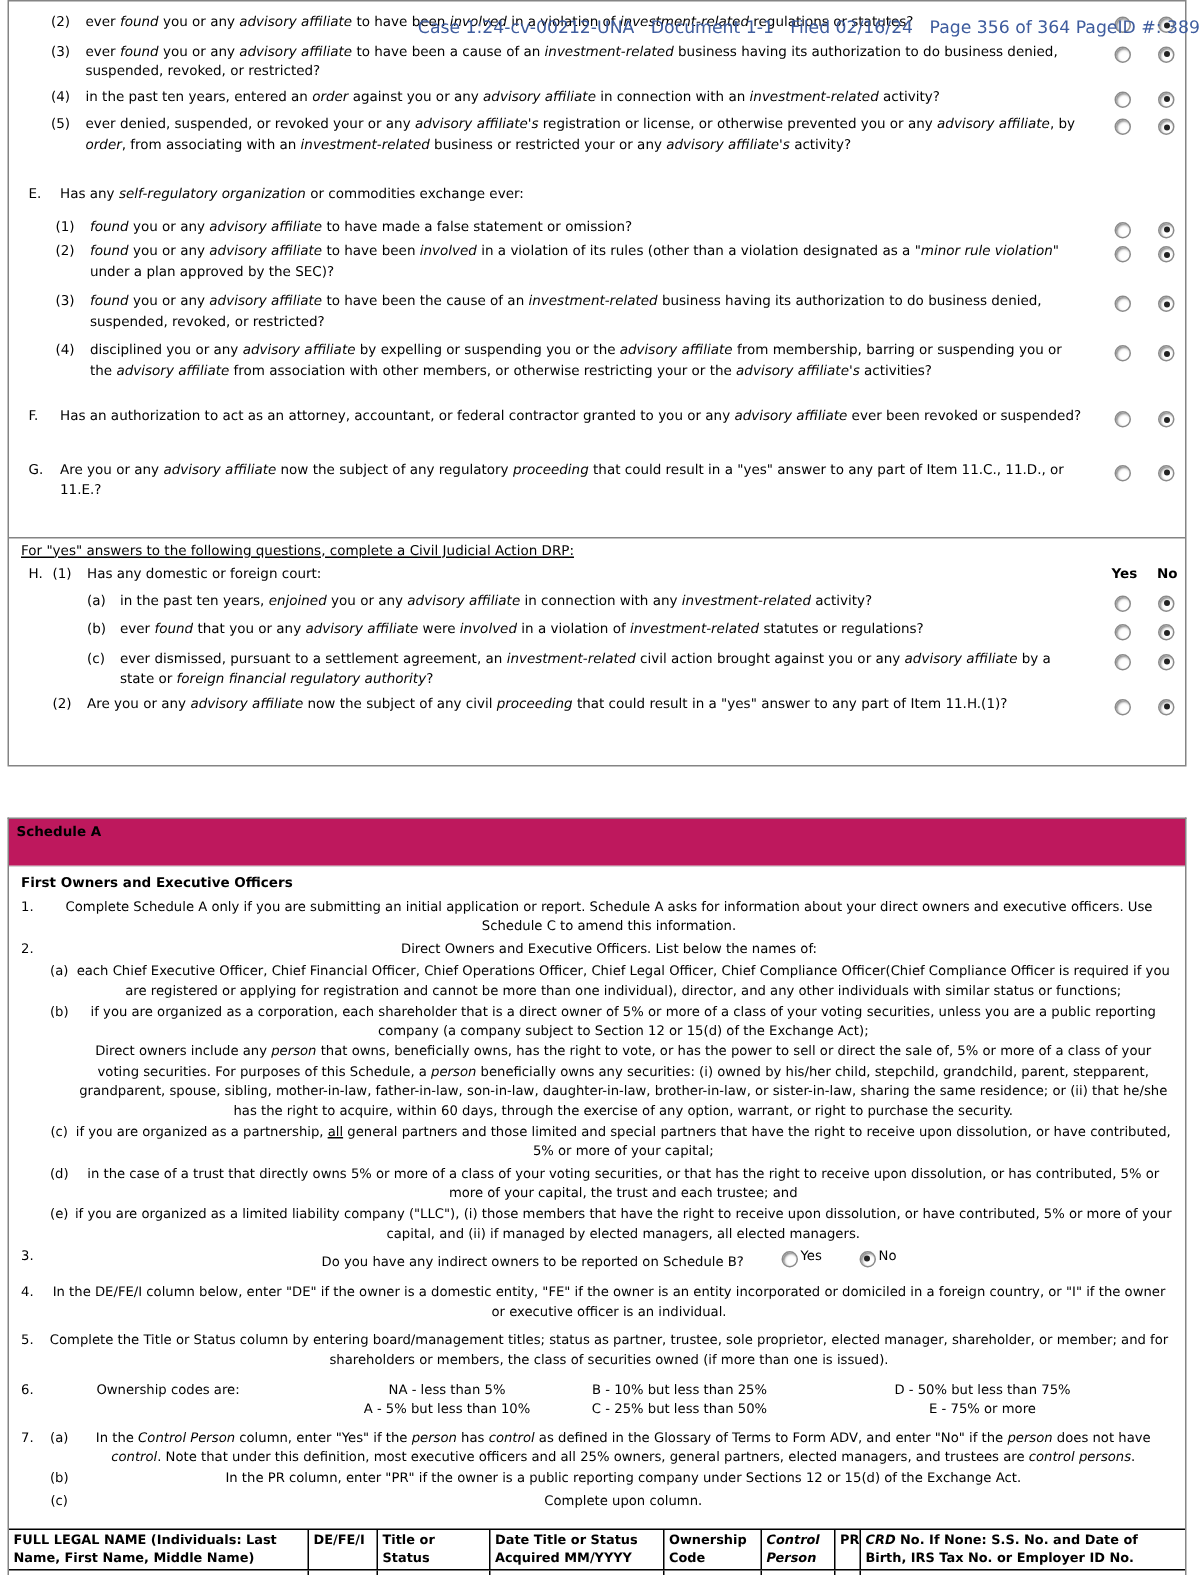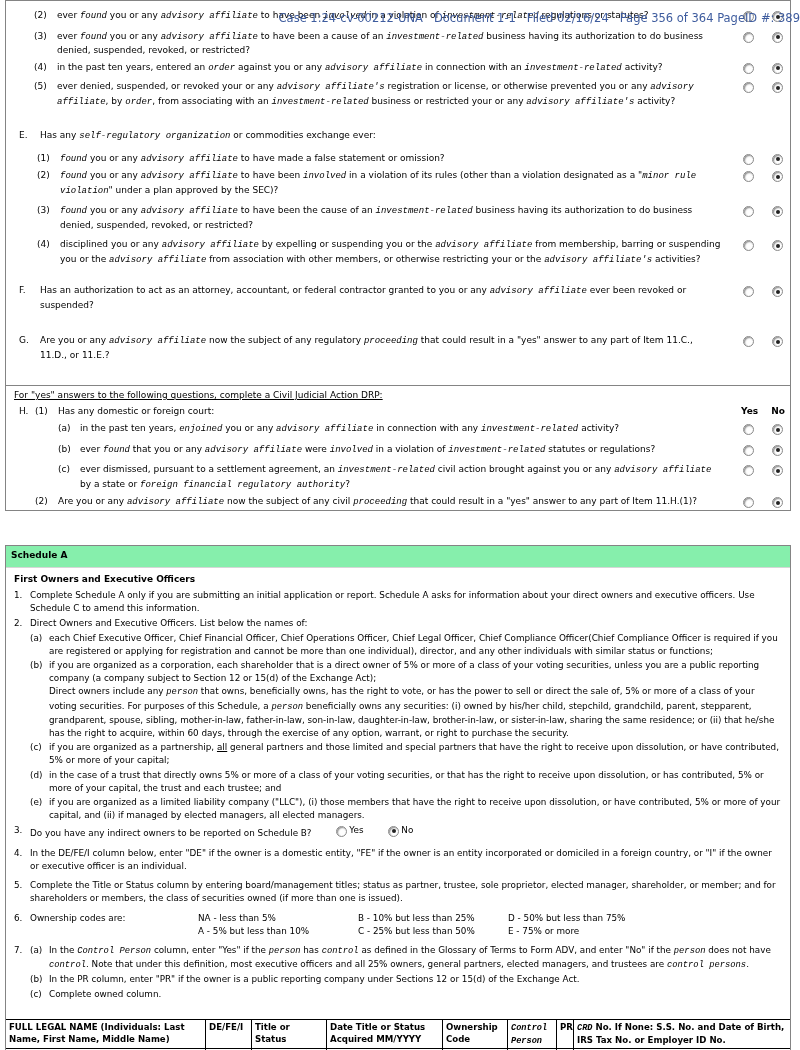--- a/index.html
+++ b/index.html
@@ -31,52 +31,52 @@
   .ind-ha{padding-left:52px;} .ind-ha .qnum{width:22px;}
   .ind-h2{padding-left:29px;} .ind-h2 .qnum{width:23px;}
   .mb3{margin-bottom:3px;} .mb4{margin-bottom:4px;} .mb5{margin-bottom:5px;}
   .mb6{margin-bottom:6px;} .mb8{margin-bottom:8px;} .mb17{margin-bottom:17px;}
   .mb20{margin-bottom:20px;} .mb22{margin-bottom:22px;}
   .hrline{border-top:1px solid #848484;margin-top:23px;}
   .foryes{padding:3px 8px 2px 8px;line-height:13.5px;}
   .foryes span{text-decoration:underline;}
   .box2{position:absolute;top:545px;left:5px;width:786px;height:505px;
         border:1px solid #848484;border-bottom:none;box-sizing:border-box;overflow:hidden;}
-  .sa-title{background:#86efac;border-bottom:1px solid #d6d6d6;font-weight:bold;
-            padding:4px 5px 7px 5px;line-height:10px;font-size:9px;}
+  .sa-title{background:#be185d;border-bottom:1px solid #d6d6d6;font-weight:bold;
+            padding:4px 5px 17px 5px;line-height:10px;font-size:9px;}
   .sa-head{font-weight:bold;padding:5px 8px 1px 8px;line-height:12px;}
   .sa-body{padding:1px 8px 0 8px;line-height:13.2px;font-size:8.8px;height:452px;overflow:hidden;}
   .li{display:flex;margin-top:2px;}
   .li-num{flex:none;width:16px;}
-  .li-body{flex:1;}
+  .li-body{flex:1;text-align:center;}
   .mt6{margin-top:6px;}
   .sub{display:flex;margin-top:1px;}
   .sub-num{flex:none;width:19px;}
   .sub-body{flex:1;}
   .inline-yn{display:inline-flex;align-items:center;margin-left:22px;}
   .inline-yn .radio{margin-right:2px;}
   .codes{display:flex;}
-  .code-c0{flex:none;width:124px;}
+  .code-c0{flex:none;width:124px;margin-left:20px;}
   .code-c1{flex:none;width:160px;padding-left:44px;}
   .code-c2{flex:none;width:150px;}
   .code-c3{flex:1;}
   .sa-table{position:absolute;left:0;right:0;top:473px;background:#fff;
             border-top:1px solid #000;font-weight:bold;font-size:8.6px;}
   .t-row{display:flex;border-bottom:1px solid #000;}
   .t-cell{border-right:1px solid #000;padding:1px 3px;line-height:12.2px;box-sizing:border-box;}
   .t-cell.c1{width:200px;}
   .t-cell.c2{width:46px;}
   .t-cell.c3{width:75px;}
   .t-cell.c4{width:116px;}
   .t-cell.c5{width:65px;}
   .t-cell.c6{width:49px;}
   .t-cell.c7{width:17px;}
   .t-cell.c8{flex:1;border-right:none;}
   .t-empty{height:6px;}
-  i{font-style:italic;font-family:Liberation Mono, monospace;}
+  i{font-style:italic;}
   u{text-decoration:underline;}
 </style>
 </head>
 <body>
 
 <div class="page">
 
   <div class="stamp">Case 1:24-cv-00212-UNA   Document 1-1   Filed 02/16/24   Page 356 of 364 PageID #: 389</div>
 
   <div class="box1">
@@ -318,21 +318,21 @@
           <span class="sub" style="margin-top:0;">
             <span class="sub-num">(a)</span>
             <span class="sub-body">In the <i>Control Person</i> column, enter "Yes" if the <i>person</i> has <i>control</i> as defined in the Glossary of Terms to Form ADV, and enter "No" if the <i>person</i> does not have <i>control</i>. Note that under this definition, most executive officers and all 25% owners, general partners, elected managers, and trustees are <i>control persons</i>.</span>
           </span>
           <span class="sub">
             <span class="sub-num">(b)</span>
             <span class="sub-body">In the PR column, enter "PR" if the owner is a public reporting company under Sections 12 or 15(d) of the Exchange Act.</span>
           </span>
           <span class="sub">
             <span class="sub-num">(c)</span>
-            <span class="sub-body">Complete owned column.</span>
+            <span class="sub-body">Complete upon column.</span>
           </span>
         </span>
       </div>
     </div>
 
     <div class="sa-table">
       <div class="t-row t-header">
         <div class="t-cell c1">FULL LEGAL NAME (Individuals: Last Name, First Name, Middle Name)</div>
         <div class="t-cell c2">DE/FE/I</div>
         <div class="t-cell c3">Title or Status</div>

